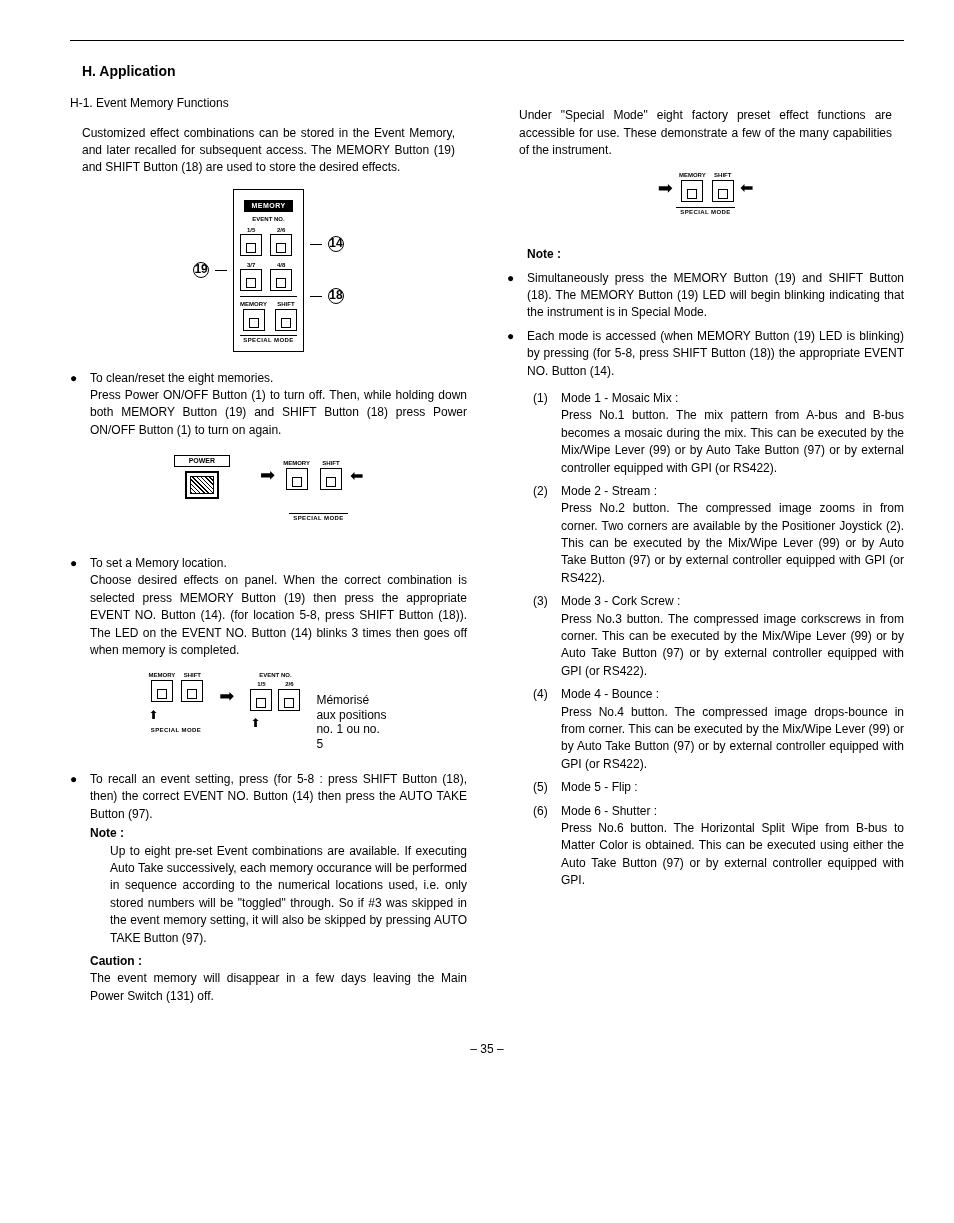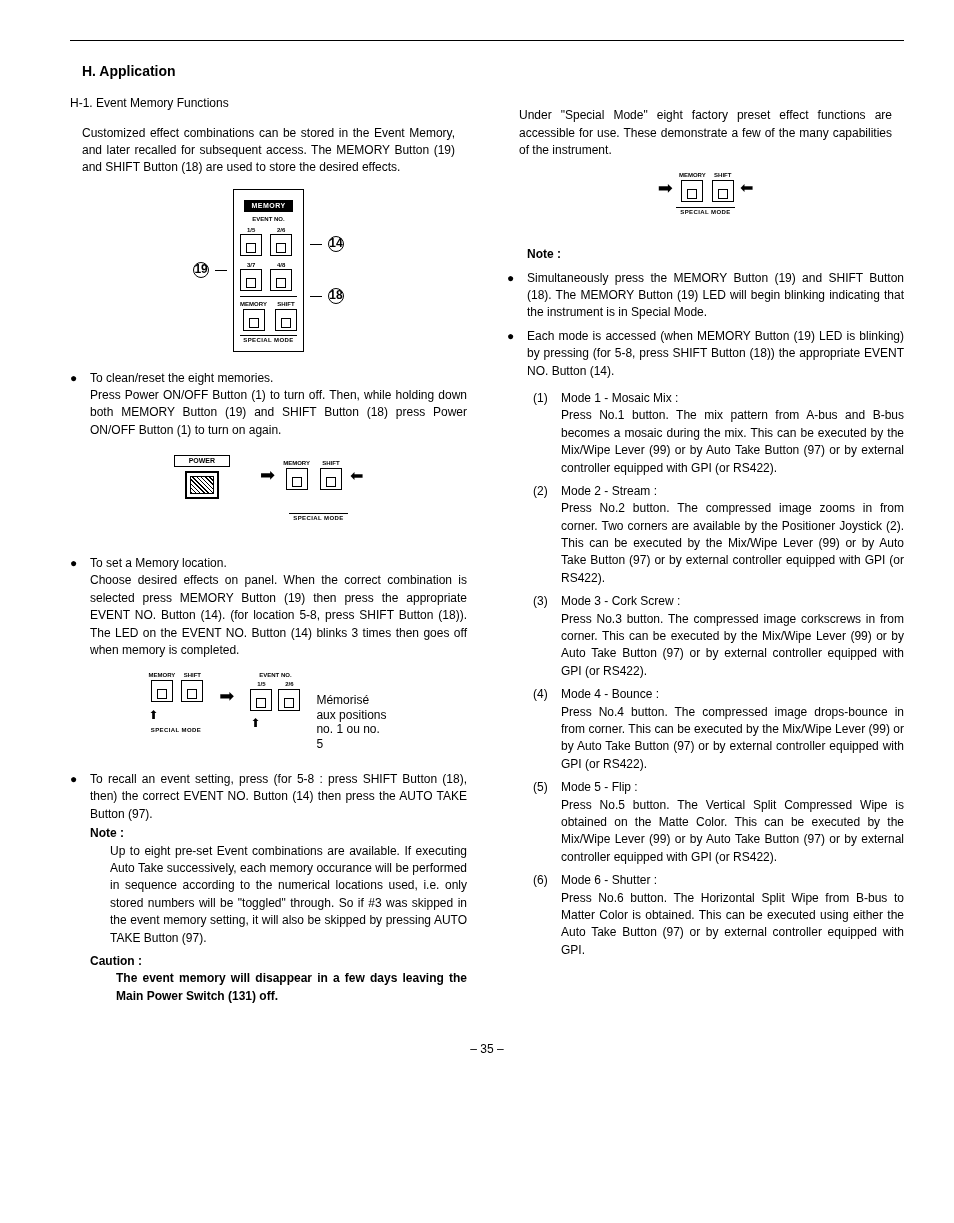--- a/index.html
+++ b/index.html
@@ -209,21 +209,21 @@
         <span>To recall an event setting, press (for 5-8 : press SHIFT Button (18), then) the correct EVENT NO. Button (14) then press the AUTO TAKE Button (97).</span>
         <div style="margin-top:2px;">
           <span style="font-weight:bold;">Note :</span>
           <div class="noteindent" style="margin-left:20px;">Up to eight pre-set Event combinations are available. If executing Auto Take successively, each memory occurance will be performed in sequence according to the numerical locations used, i.e. only stored numbers will be "toggled" through. So if #3 was skipped in the event memory setting, it will also be skipped by pressing AUTO TAKE Button (97).</div>
         </div>
       </div>
     </div>
 
     <div class="caution" style="margin-top:6px;">
       <span style="font-weight:bold;">Caution :</span>
-      <div style="margin-left:26px; text-align:justify;font-weight:bold;">The event memory will disappear in a few days leaving the Main Power Switch (131) off.</div>
+      <div style="text-align:justify;">The event memory will disappear in a few days leaving the Main Power Switch (131) off.</div>
     </div>
   </div>
 
   <div class="col">
     <p class="intro">Under "Special Mode" eight factory preset effect functions are accessible for use. These demonstrate a few of the many capabilities of the instrument.</p>
 
     <div class="diagram">
       <div>
         <div class="diag-row">
           <span style="font-size:18px;">➡</span>
@@ -270,21 +270,20 @@
         <div class="modebody">Press No.3 button. The compressed image corkscrews in from corner. This can be executed by the Mix/Wipe Lever (99) or by Auto Take Button (97) or by external controller equipped with GPI (or RS422).</div>
         <div class="modeitem">
           <div class="num">(4)</div>
           <div class="mlabel">Mode 4 - Bounce :</div>
         </div>
         <div class="modebody">Press No.4 button. The compressed image drops-bounce in from corner. This can be executed by the Mix/Wipe Lever (99) or by Auto Take Button (97) or by external controller equipped with GPI (or RS422).</div>
         <div class="modeitem">
           <div class="num">(5)</div>
           <div class="mlabel">Mode 5 - Flip :</div>
         </div>
-        <div class="modebody">Press No.5 button. The Vertical Split Compressed Wipe is obtained on the Matte Color. This can be executed by the Mix/Wipe Lever (99) or by Auto Take Button (97) or by external controller equipped with GPI (or RS422).</div>
         <div class="modeitem">
           <div class="num">(6)</div>
           <div class="mlabel">Mode 6 - Shutter :</div>
         </div>
         <div class="modebody">Press No.6 button. The Horizontal Split Wipe from B-bus to Matter Color is obtained. This can be executed using either the Auto Take Button (97) or by external controller equipped with GPI.</div>
       </div>
 
   </div>
 </div>
 

